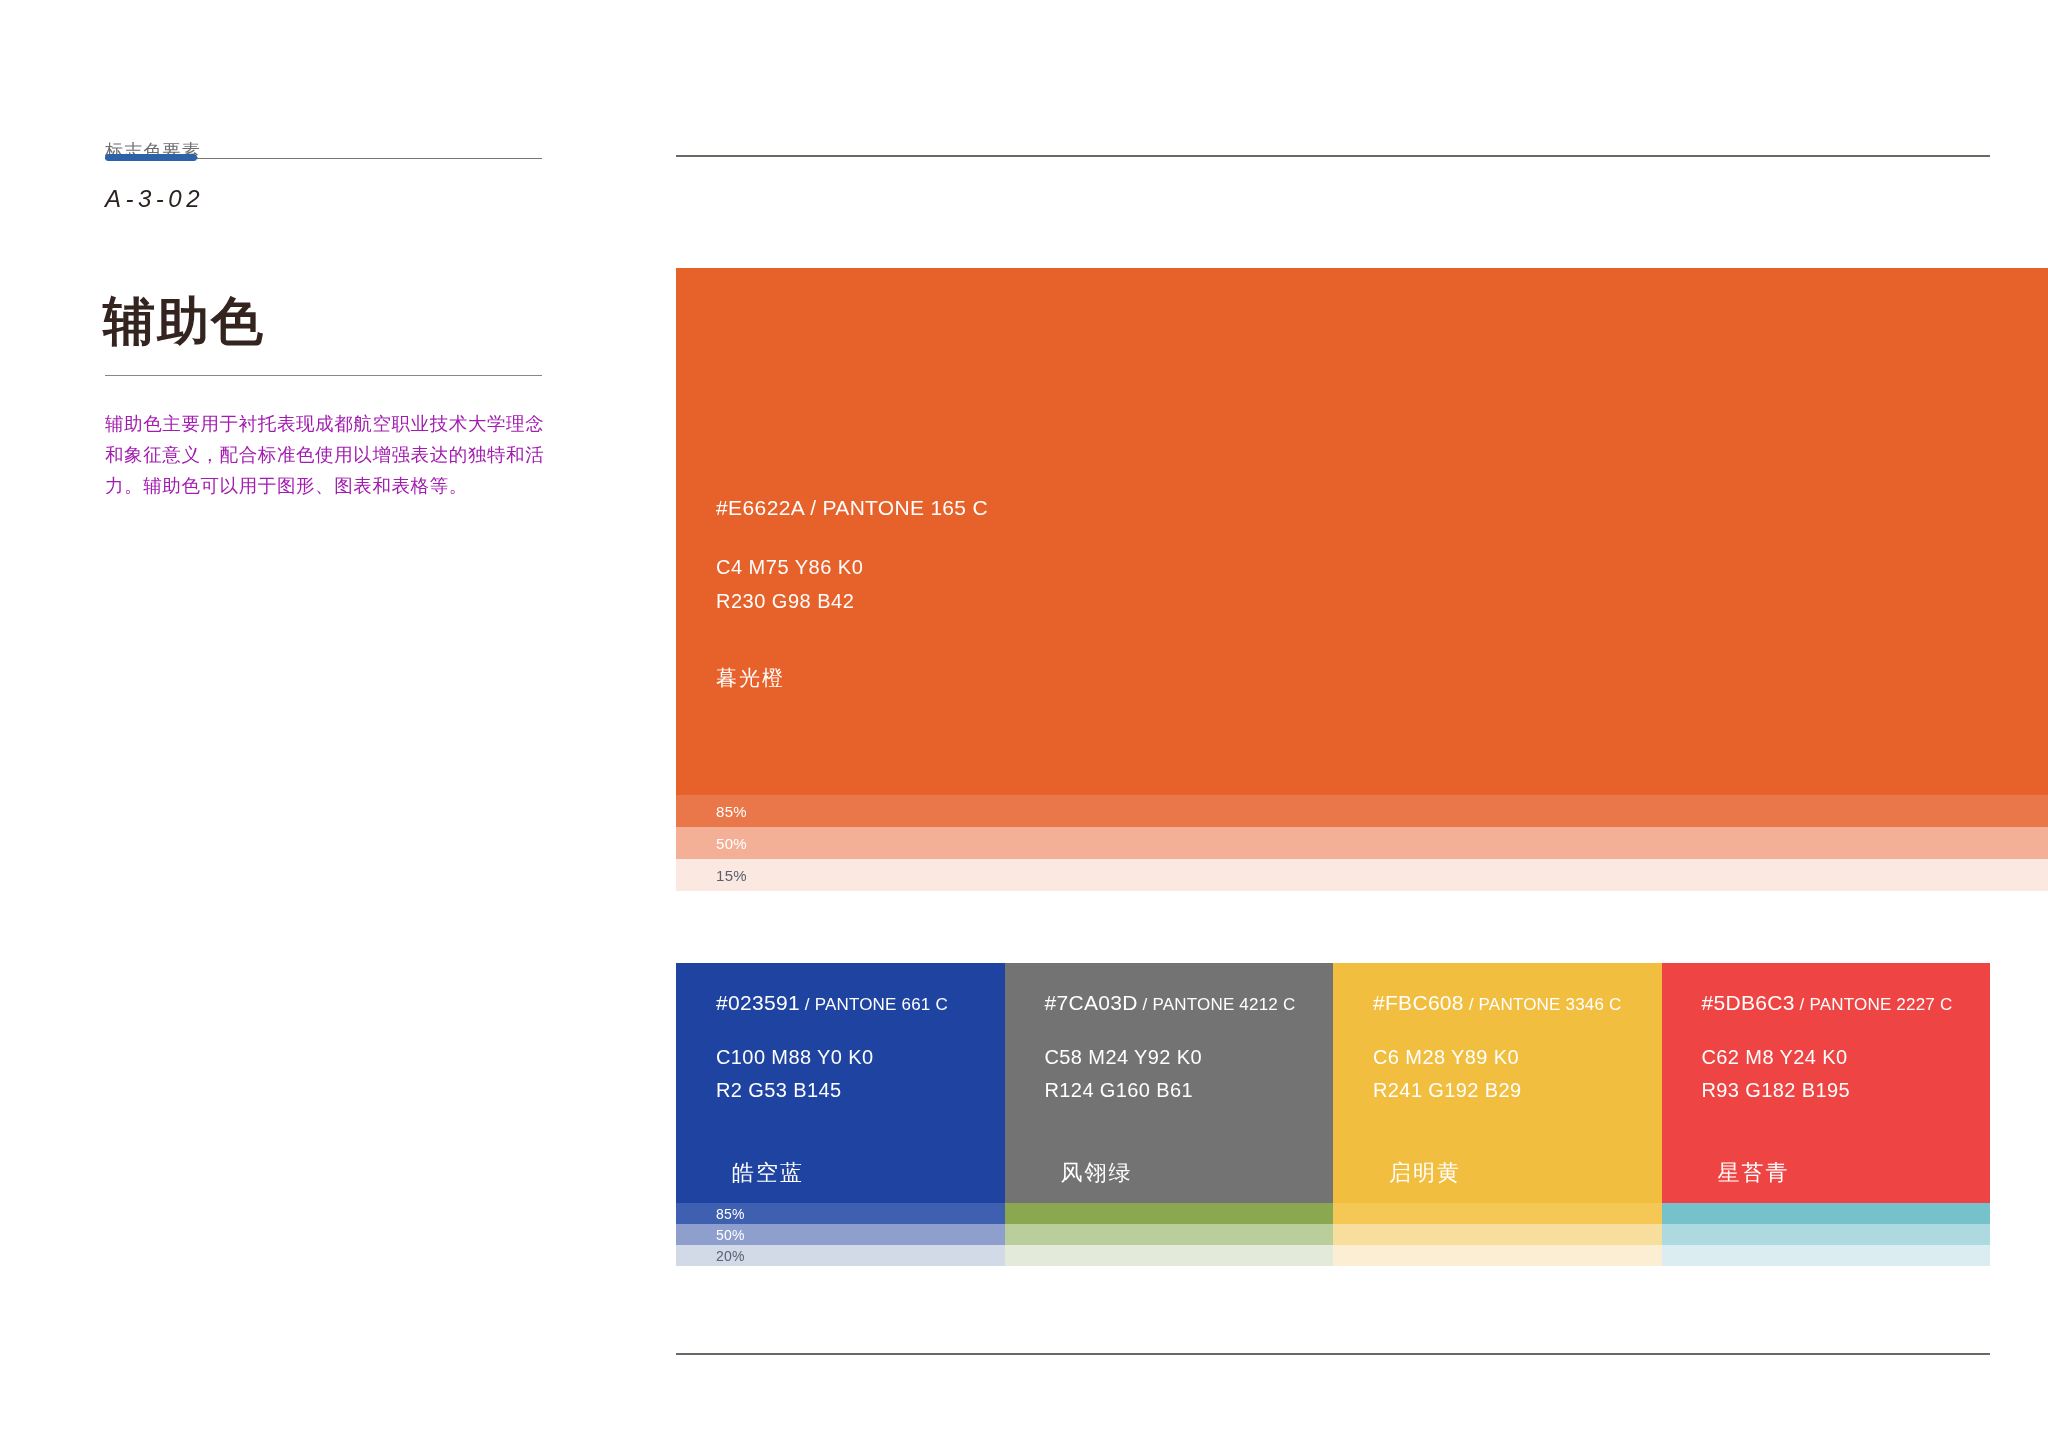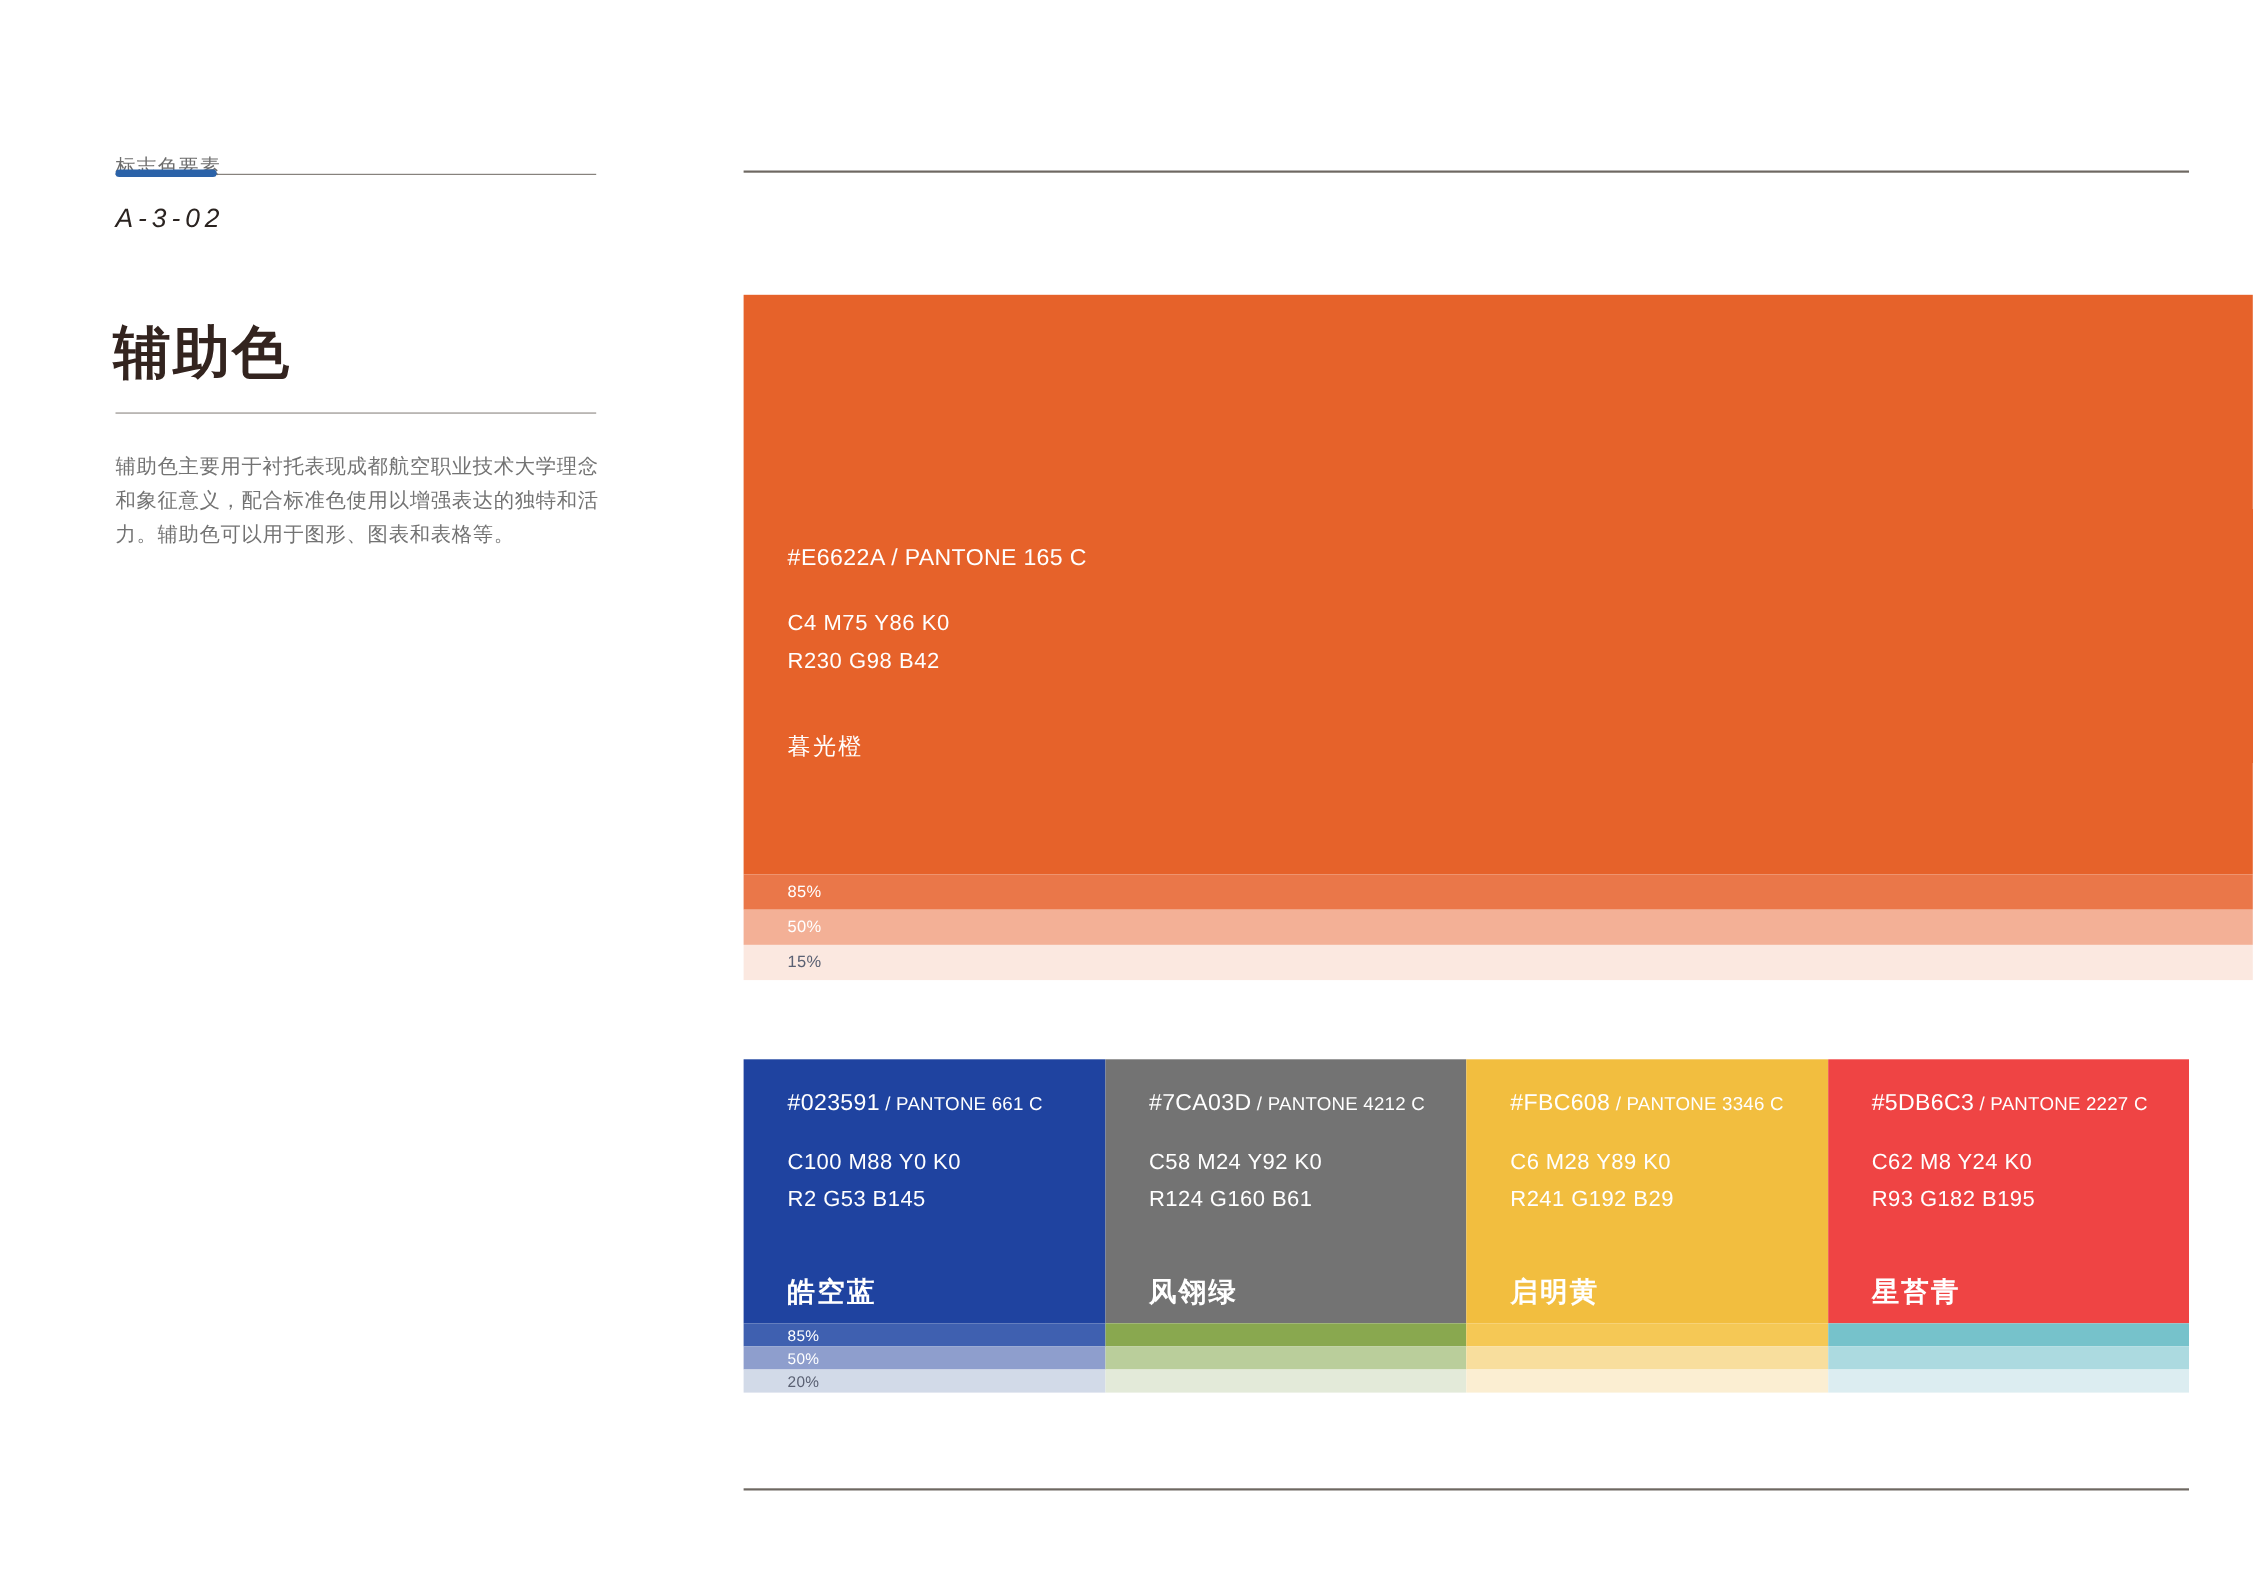--- a/index.html
+++ b/index.html
@@ -85,21 +85,21 @@
     background: #8c8681;
   }
 
   .description {
     position: absolute;
     left: 0;
     top: 408px;
     width: 445px;
     font-size: 18.5px;
     line-height: 31px;
-    color: #737373;
+    color: #a21caf;
     letter-spacing: 0.6px;
   }
 
   .footer {
     position: absolute;
     left: 7px;
     top: 1287px;
     color: #9a9a9a;
   }
   .footer .f-en {
@@ -230,26 +230,25 @@
     letter-spacing: 0.2px;
   }
   .sec-line {
     font-size: 20px;
     letter-spacing: 0.4px;
     line-height: 33px;
     white-space: nowrap;
   }
   .sec-cn-name {
     position: absolute;
-    left: 40px;
+    left: 56px;
     top: 195px;
-    font-size: 25px;
+    font-size: 22px;
     letter-spacing: 2px;
     color: #ffffff;
-    font-weight: bold;
   }
   .sec-tint {
     position: relative;
     height: 21px;
   }
   .sec-tint-label {
     position: absolute;
     left: 40px;
     top: 50%;
     transform: translateY(-50%);

